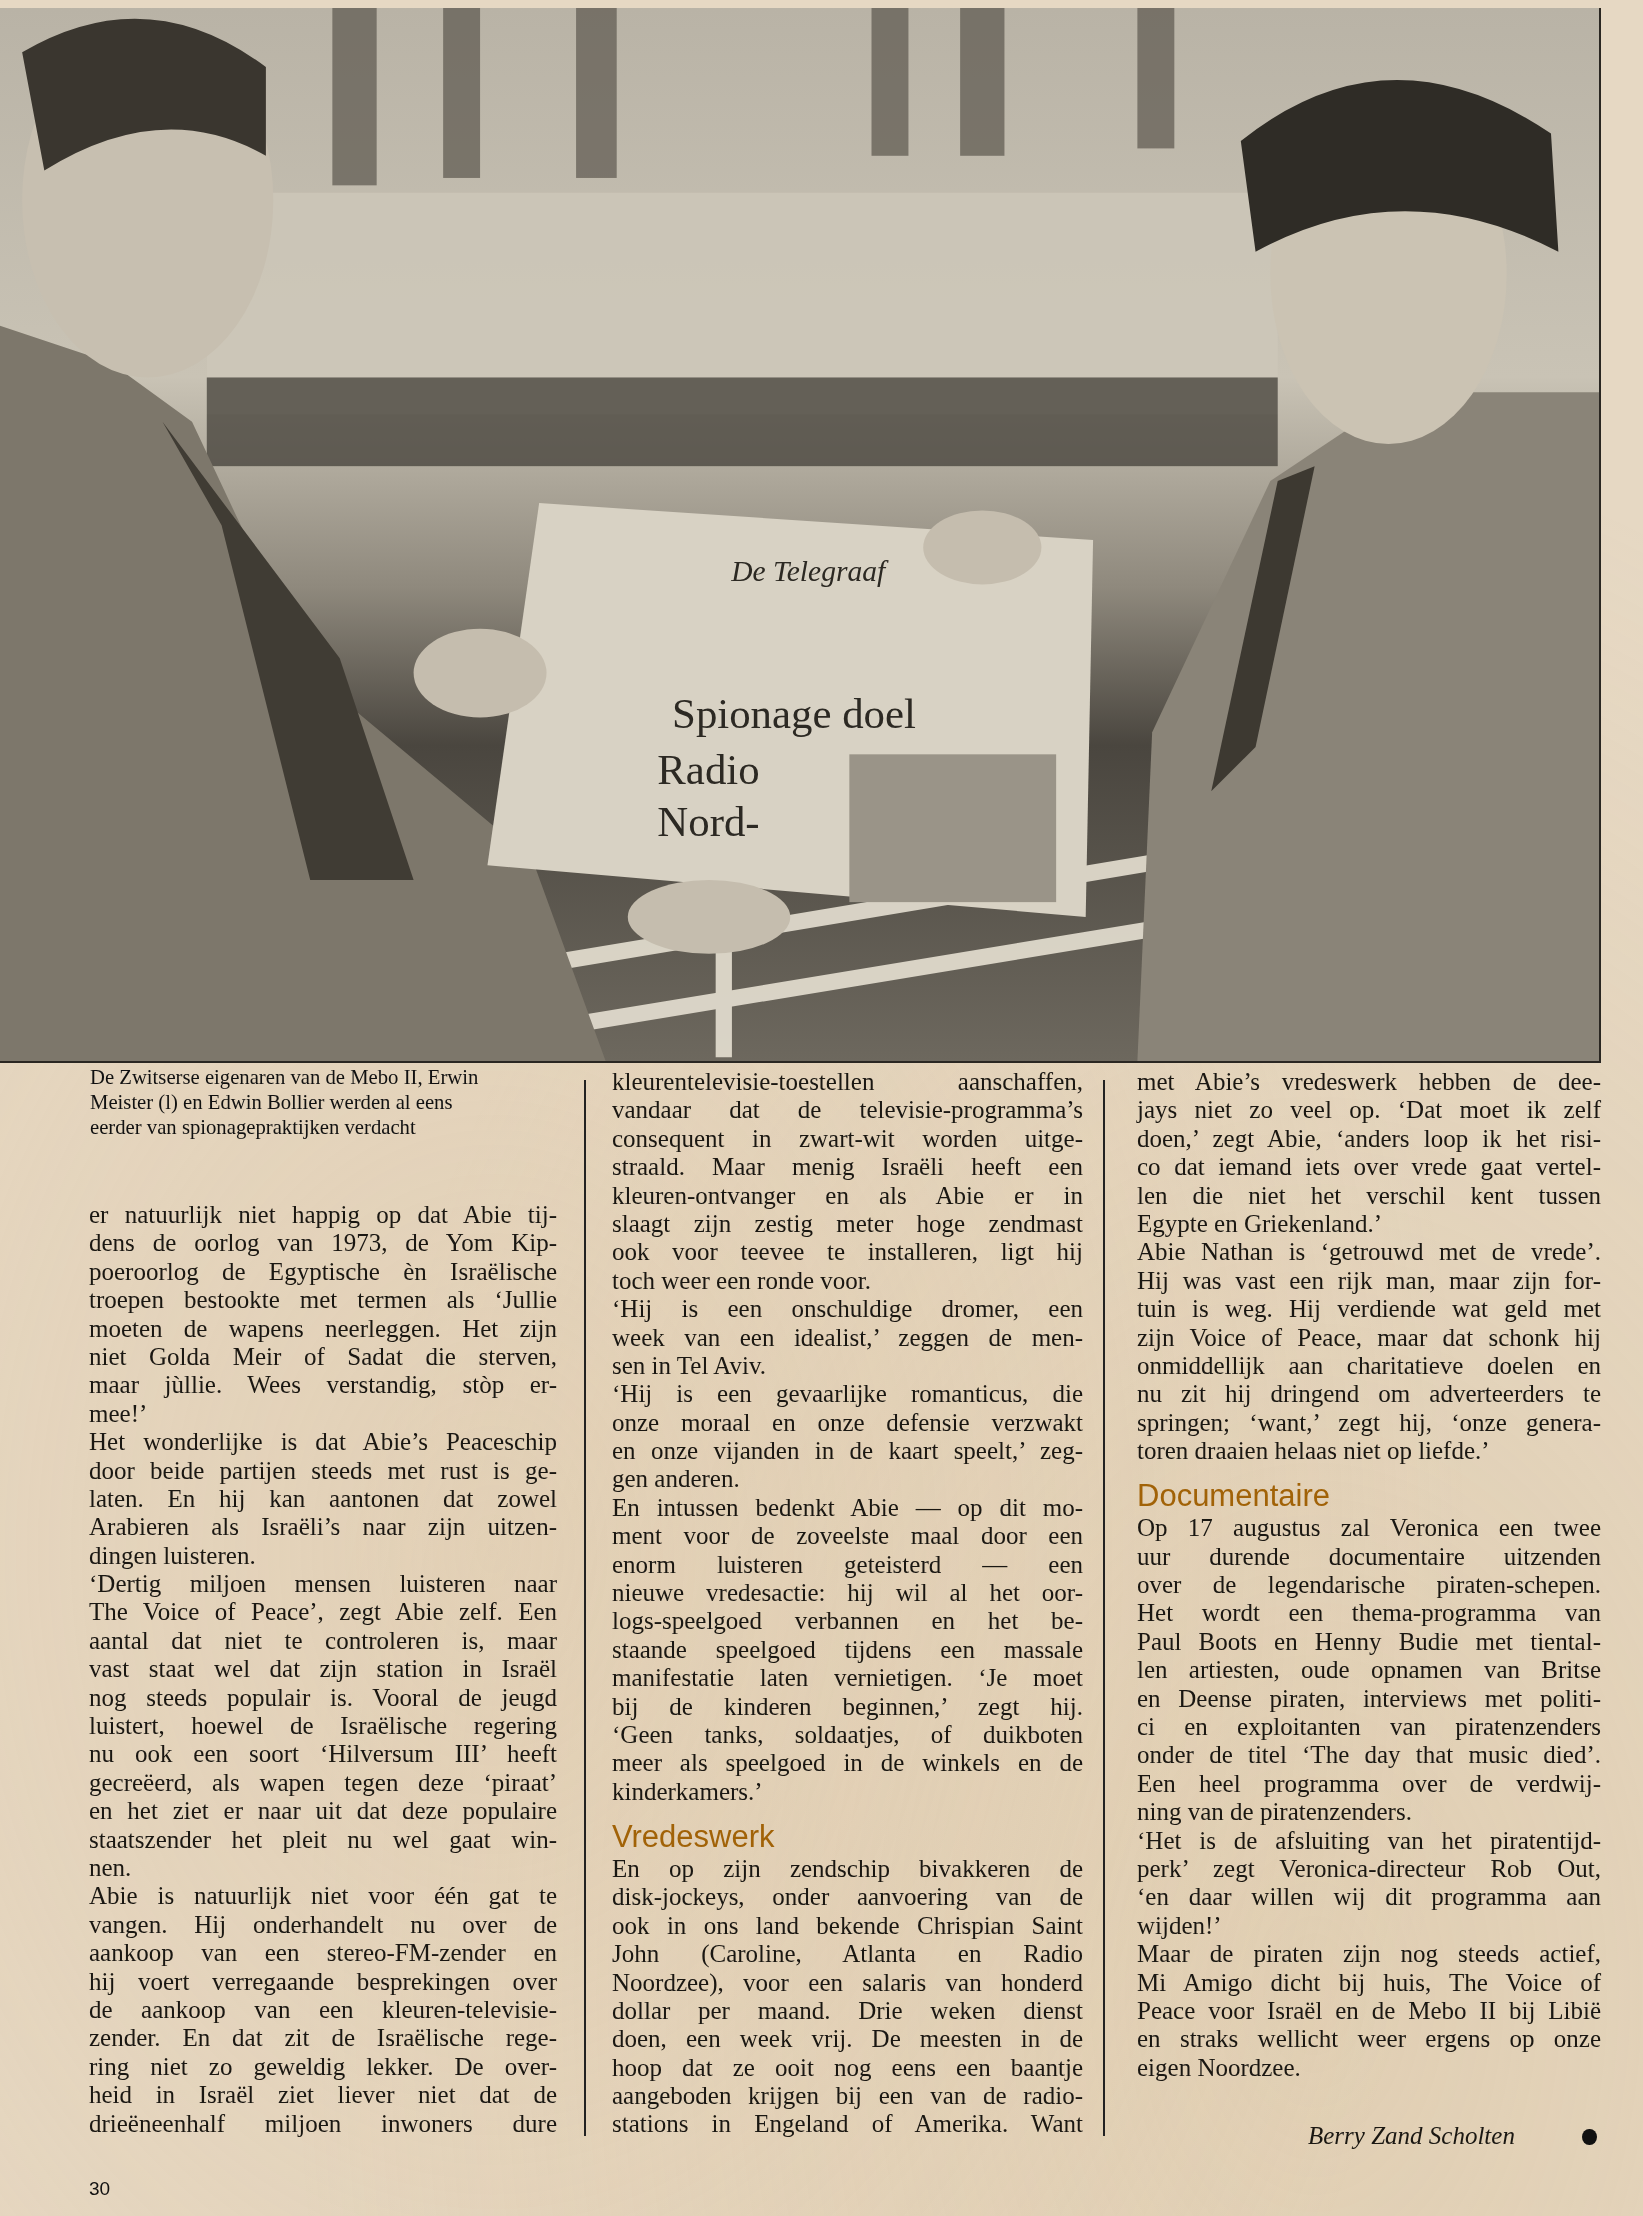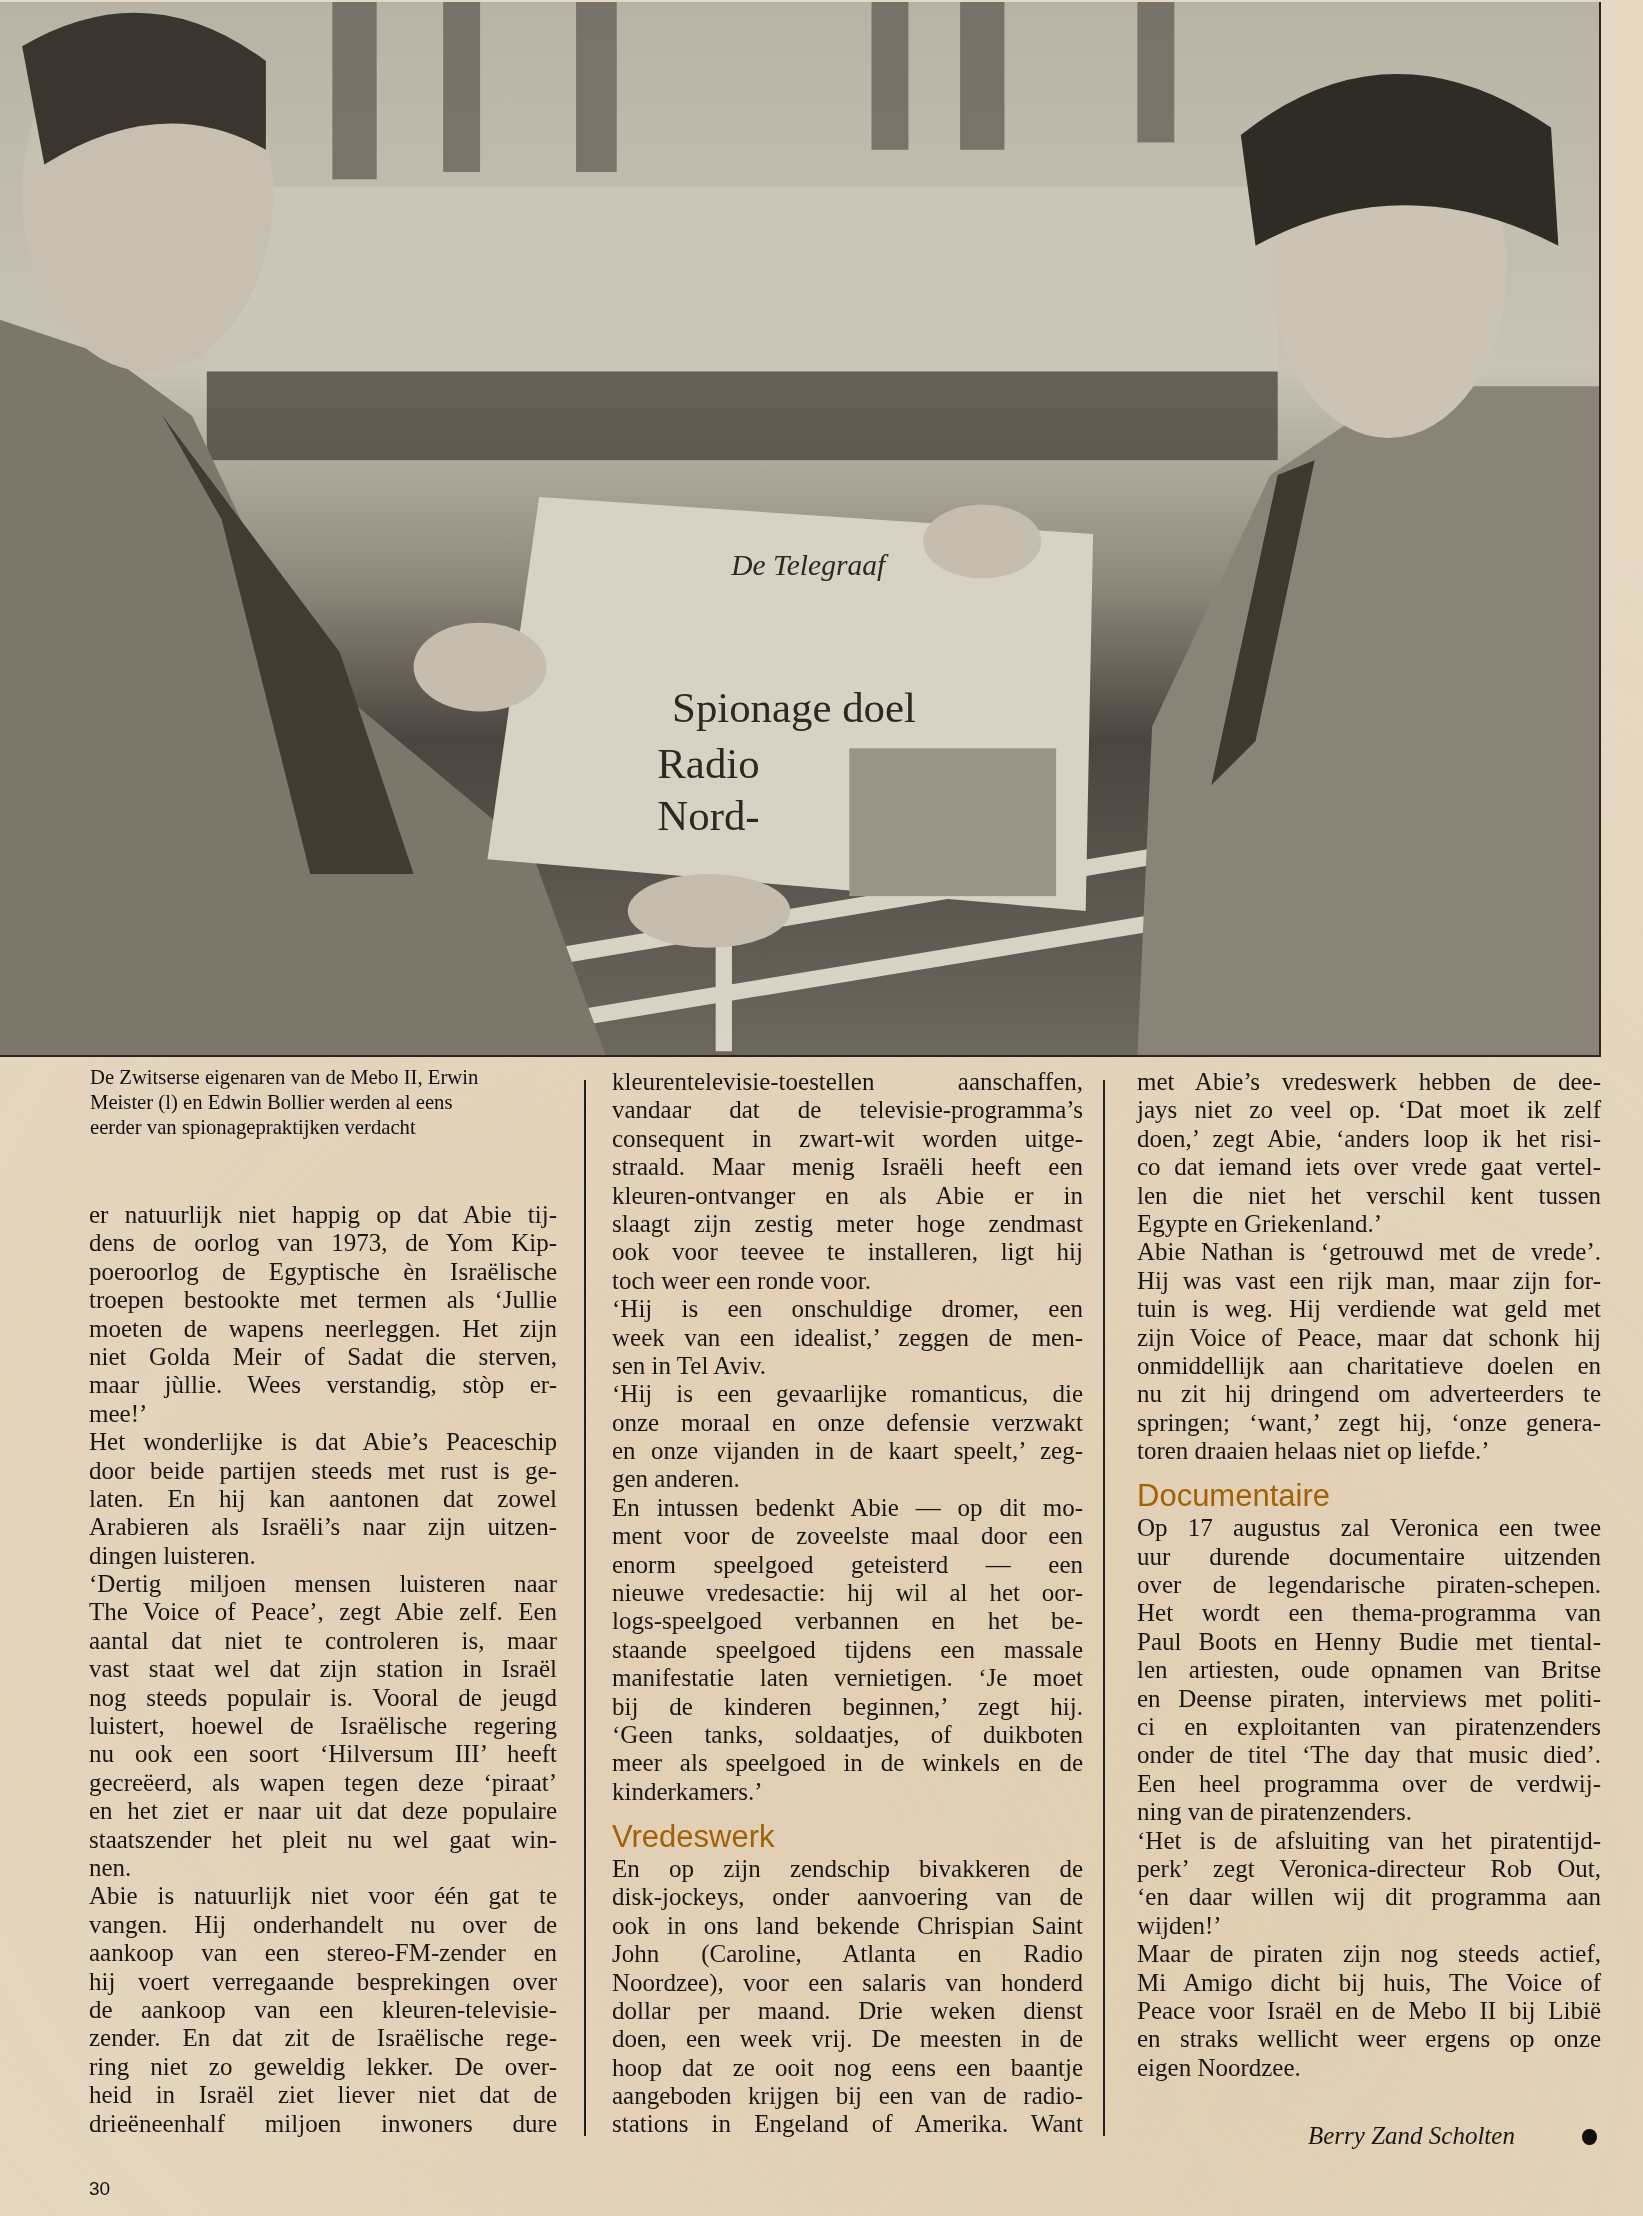--- a/index.html
+++ b/index.html
@@ -5,21 +5,21 @@
   html, body { margin: 0; padding: 0; }
   body {
     width: 1644px; height: 2216px; position: relative; overflow: hidden;
     background: #e6d8c3;
     background-image: radial-gradient(ellipse at 30% 70%, rgba(220,195,160,0.35), transparent 60%),
                       radial-gradient(ellipse at 80% 90%, rgba(215,190,150,0.35), transparent 55%);
     font-family: "Liberation Serif", serif;
     color: #1a1712;
   }
   .photo {
-    position: absolute; left: 0; top: 2px; width: 1599px; height: 1053px;
+    position: absolute; left: 0; top: 8px; width: 1599px; height: 1053px;
     background: #737373; overflow: hidden;
     border-right: 2.2px solid #2a2722; border-bottom: 2.2px solid #2a2722;
   }
   .photo svg { width: 100%; height: 100%; display: block; }
   .caption {
     position: absolute; left: 90px; top: 1065px; width: 414px;
     font-family: Liberation Serif, serif; font-size: 20.7px; line-height: 25px;
     color: #111;
   }
   .divider {
@@ -161,21 +161,21 @@
       <span class="line last">toch weer een ronde voor.</span>
       <span class="line">‘Hij is een onschuldige dromer, een</span>
       <span class="line">week van een idealist,’ zeggen de men-</span>
       <span class="line last">sen in Tel Aviv.</span>
       <span class="line">‘Hij is een gevaarlijke romanticus, die</span>
       <span class="line">onze moraal en onze defensie verzwakt</span>
       <span class="line">en onze vijanden in de kaart speelt,’ zeg-</span>
       <span class="line last">gen anderen.</span>
       <span class="line">En intussen bedenkt Abie — op dit mo-</span>
       <span class="line">ment voor de zoveelste maal door een</span>
-      <span class="line">enorm speelgoed geteisterd — een</span>
+      <span class="line">enorm luisteren geteisterd — een</span>
       <span class="line">nieuwe vredesactie: hij wil al het oor-</span>
       <span class="line">logs-speelgoed verbannen en het be-</span>
       <span class="line">staande speelgoed tijdens een massale</span>
       <span class="line">manifestatie laten vernietigen. ‘Je moet</span>
       <span class="line">bij de kinderen beginnen,’ zegt hij.</span>
       <span class="line">‘Geen tanks, soldaatjes, of duikboten</span>
       <span class="line">meer als speelgoed in de winkels en de</span>
       <span class="line last">kinderkamers.’</span>
     </div>
   <div class="subhead">Vredeswerk</div>

